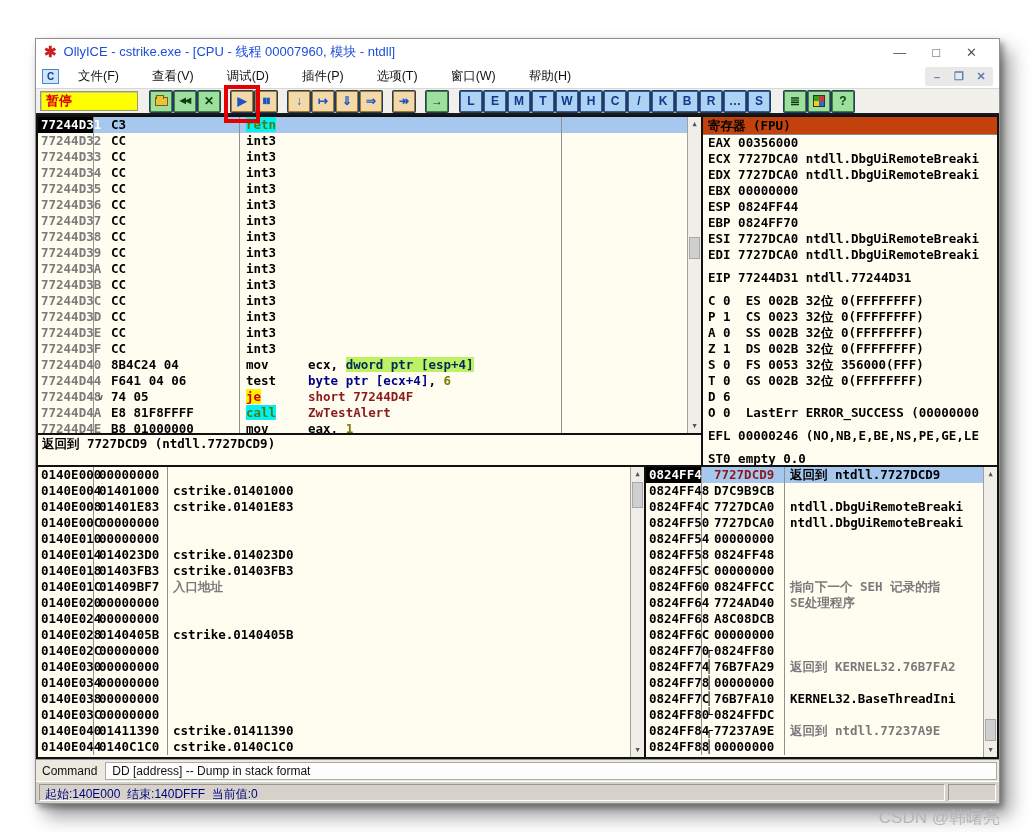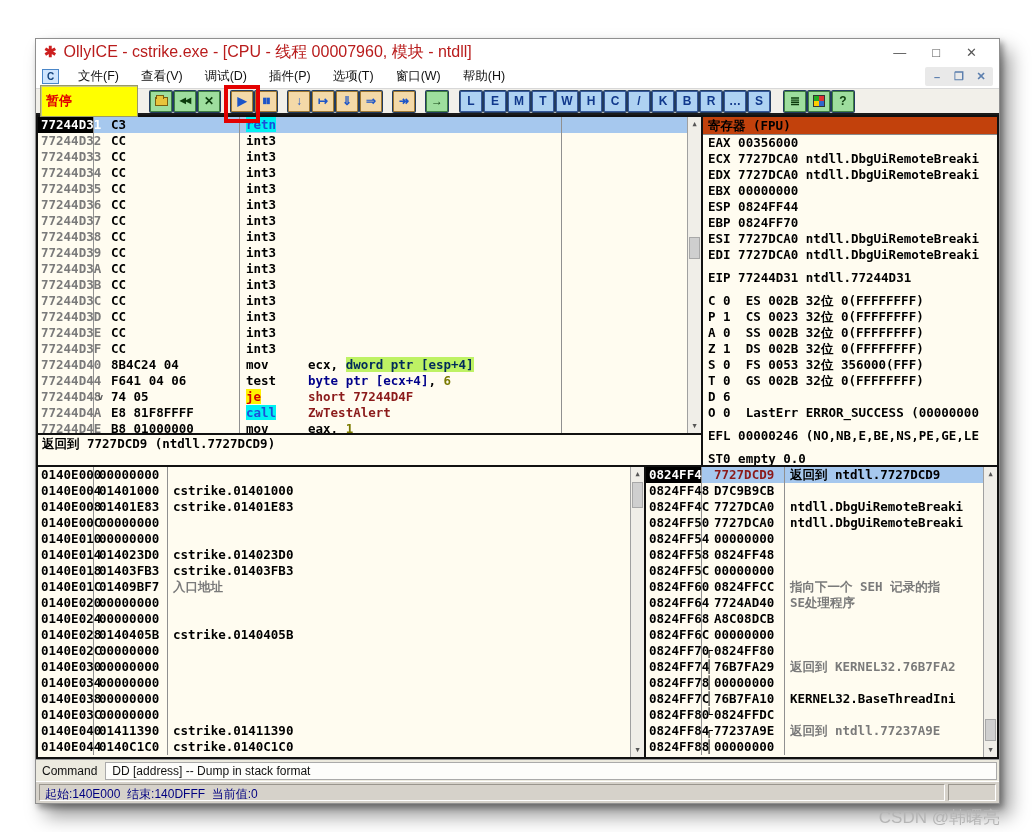--- a/index.html
+++ b/index.html
@@ -8,39 +8,39 @@
   .page { position:relative; width:1032px; height:832px; background:#fff; }
 
   .window { position:absolute; left:35px; top:38px; width:965px; height:766px;
             background:#fff; border:1px solid #8f8f8f;
             box-shadow:10px 12px 18px rgba(0,0,0,.40), 3px 4px 6px rgba(0,0,0,.35);
             display:flex; flex-direction:column; }
 
   
   .titlebar { height:26px; display:flex; align-items:center; padding:0 8px; background:#fff; flex:0 0 auto; }
   .app-icon { color:#cc1f1f; font-size:15px; font-weight:bold; margin-right:7px; }
-  .title-text { font-size:16px; color:#b91c1c; flex:1 1 auto; white-space:nowrap; overflow:hidden; }
+  .title-text { font-size:13px; color:#1d4ed8; flex:1 1 auto; white-space:nowrap; overflow:hidden; }
   .win-controls { display:flex; gap:26px; color:#555; font-size:13px; padding-right:14px; }
   .win-controls span { cursor:default; }
 
   
   .menubar { height:23px; display:flex; align-items:center; background:#fff; padding:0 6px; flex:0 0 auto; }
   .mdi-icon { width:17px; height:15px; background:#cfe6ff; border:1px solid #4a86c8; color:#16457e;
               font-size:10px; font-weight:bold; display:inline-flex; align-items:center; justify-content:center;
               margin-right:10px; }
-  .menu-items { display:flex; gap:4px; flex:1 1 auto; }
+  .menu-items { display:flex; gap:15px; flex:1 1 auto; }
   .menu-item { font-size:12.5px; color:#111; padding:2px 9px; white-space:nowrap; }
   .mdi-controls { display:flex; gap:2px; background:#e9e9e9; border-radius:2px; padding:1px 2px; }
   .mdi-controls span { width:20px; height:17px; display:inline-flex; align-items:center; justify-content:center;
                        color:#5c7fae; font-size:11px; font-weight:bold; }
 
   
   .toolbar { height:27px; background:#f2f0ea; border-top:1px solid #d8d8d8; border-bottom:2px solid #1a1a1a;
              display:flex; align-items:center; padding:0 4px; flex:0 0 auto; position:relative; }
-  .pause-box { width:98px; height:32px; background:#ffff00; border:1px solid #9a9a6a;
+  .pause-box { width:98px; height:20px; background:#ffff00; border:1px solid #9a9a6a;
                box-shadow:inset 1px 1px 0 #c8c880; color:#e00000; font-weight:bold; font-size:13px;
                display:inline-flex; align-items:center; padding-left:5px; margin-right:12px; }
   .tb { width:22px; height:21px; display:inline-flex; align-items:center; justify-content:center;
         margin-right:2px; box-shadow:0 0 0 1px #223b5e; border-radius:1px; position:relative; }
   .tb-green { background:#9ede9e; border:1px solid #3f7f3f; color:#0c3c0c; }
   .tb-tan   { background:#f4d9a8; border:1px solid #a07830; color:#1d55c8; }
   .tb-letter{ background:#aed2f2; border:1px solid #35589a; color:#11398c; font-weight:bold; font-size:12px; }
   .tb-g { font-size:12px; line-height:1; font-weight:bold; }
   .tb-g.small { font-size:8px; letter-spacing:-1px; }
   .gap { margin-left:9px; }
@@ -70,21 +70,21 @@
   .drow { display:flex; height:16px; white-space:pre; }
   .drow.sel { background:#a6c8ee; }
   .d-addr { width:56px; flex:0 0 auto; color:#7a7a7a; padding-left:3px; border-right:1px solid #909090; }
   .d-addr.sel-addr { background:#000; color:#fff; }
   .d-mark { width:13px; flex:0 0 auto; color:#555; font-size:9px; text-align:center; }
   .d-hex  { width:133px; flex:0 0 auto; border-right:1px solid #909090; padding-left:4px; }
   .d-op   { width:322px; flex:0 0 auto; border-right:1px solid #909090; padding-left:6px; }
   .d-mnem { display:inline-block; width:62px; }
   .d-comment { flex:1 1 auto; }
 
-  .hl-cyan  { background:#00f2f2; color:#1d4ed8; }
+  .hl-cyan  { background:#00f2f2; color:#4d7c0f; }
   .hl-yellow{ background:#fff200; color:#d00000; }
   .c-k { color:#000; } .c-navy { color:#00008b; } .c-olive { color:#7a7a00; }
   .c-dred { color:#8b1a1a; } .c-gray { color:#7a7a7a; }
   .c-cyanbg { background:#bef264; color:#002a5a; }
 
   
   .regs-header { height:18px; background:#c2410c; border-bottom:1px solid #8a8a8a; padding:1px 5px;
                  font-size:12.5px; }
   .reg-line { white-space:pre; padding-left:5px; height:16px; overflow:hidden; }
   .reg-space { height:7px; }

